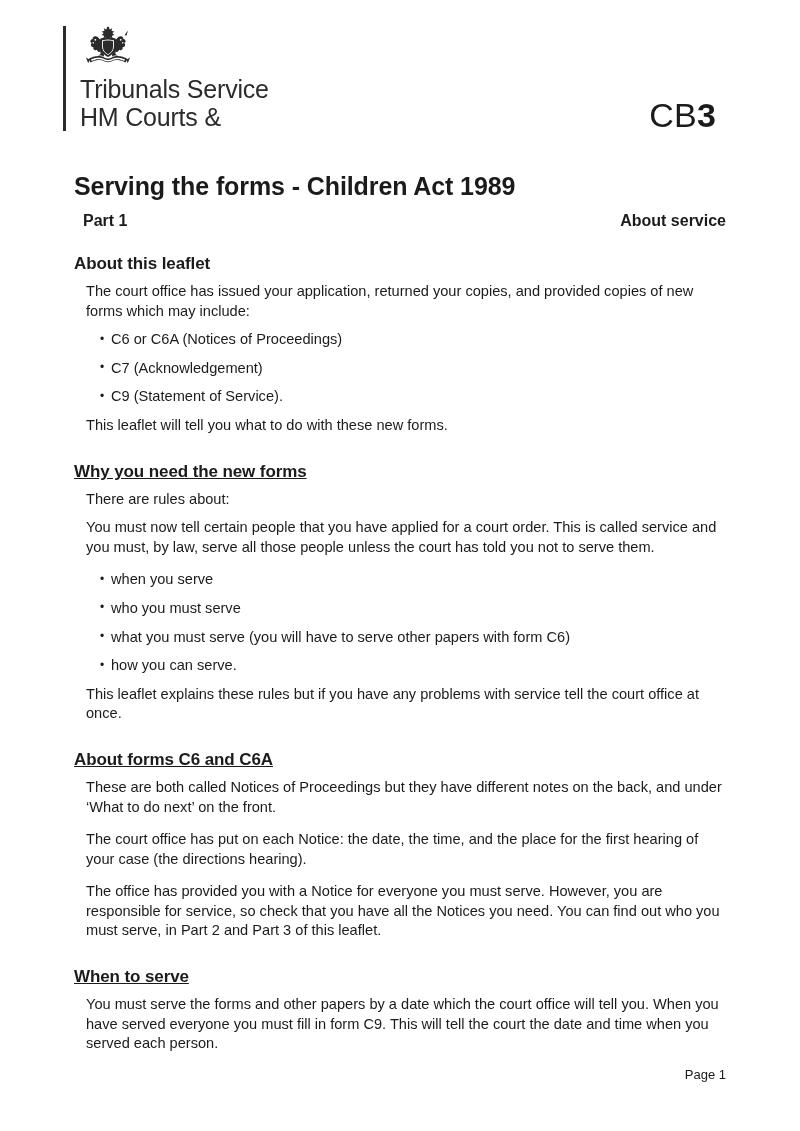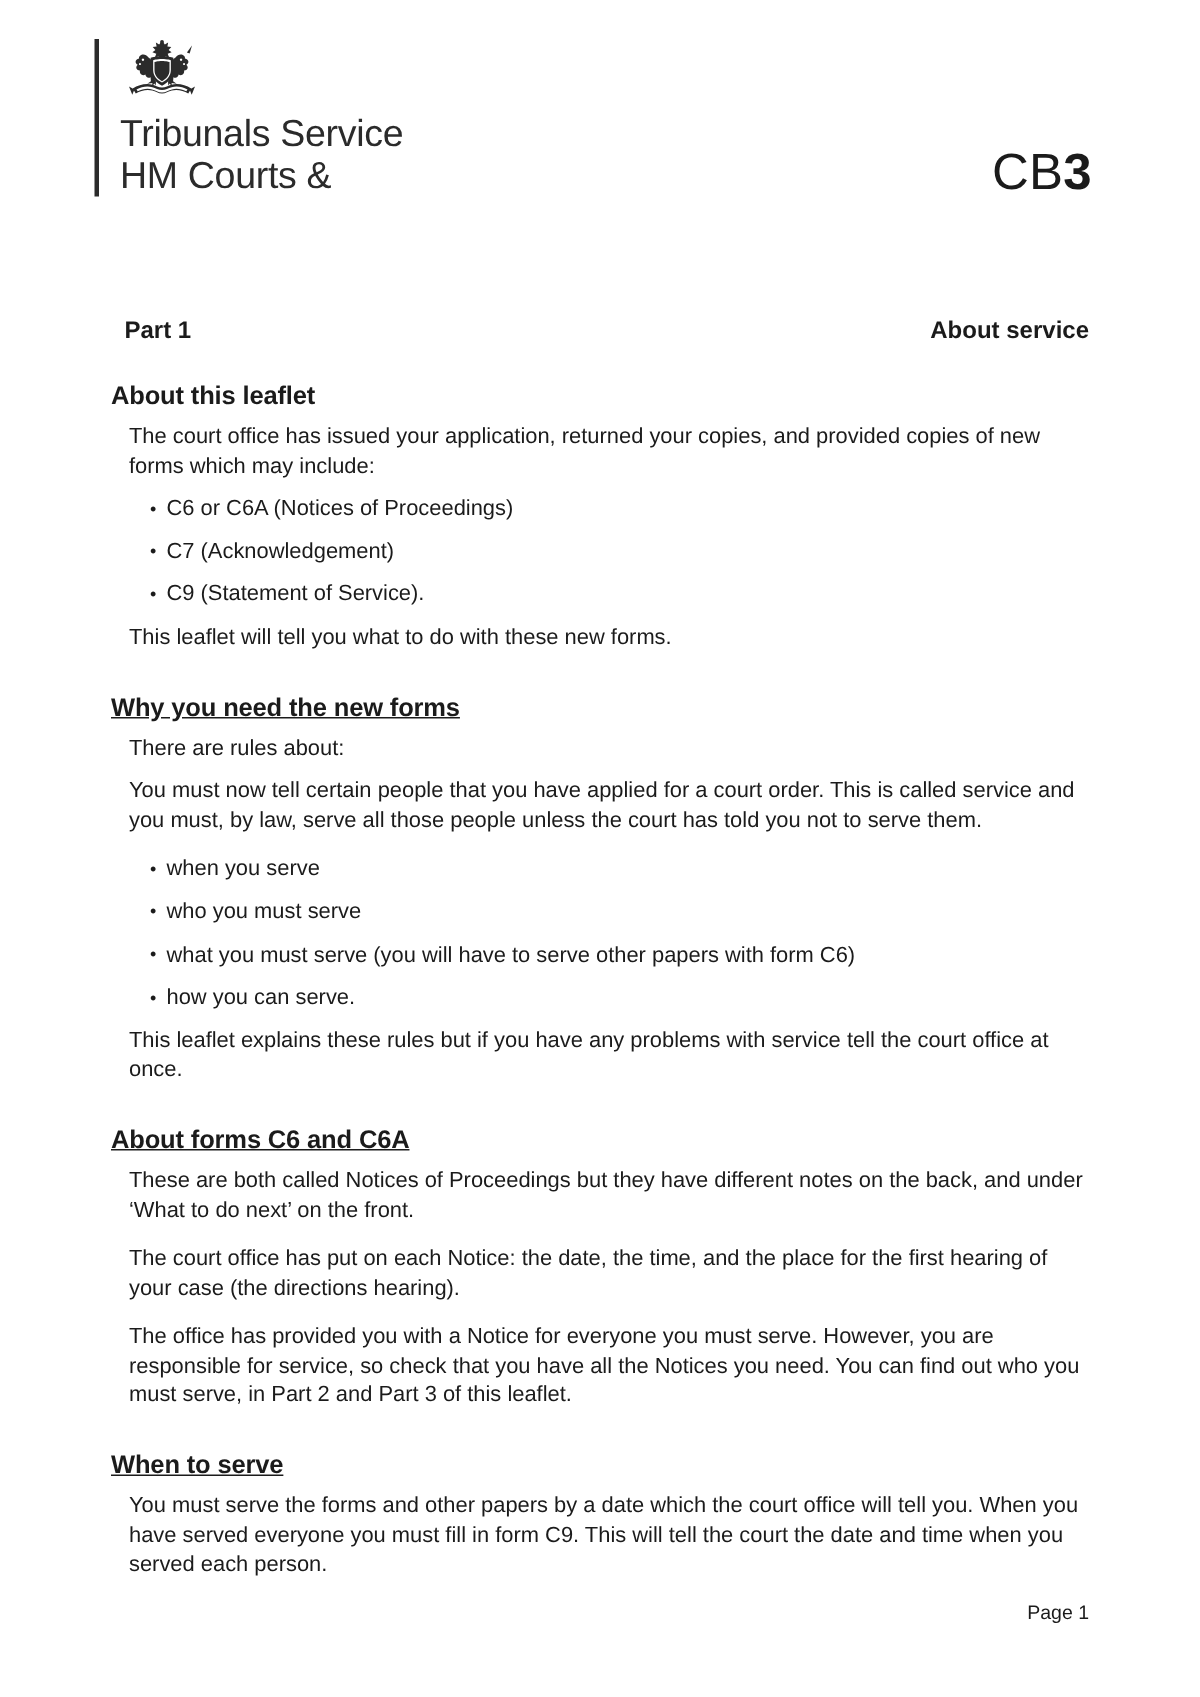--- a/index.html
+++ b/index.html
@@ -53,21 +53,21 @@
     line-height: 28px;
     font-weight: 400;
     letter-spacing: -0.2px;
     color: #2b2b2b;
     white-space: pre;
   }
 
   
   .form-code {
     position: absolute;
-    right: 72px;
+    right: 84px;
     top: 96px;
     font-size: 34px;
     line-height: 38px;
     font-weight: 400;
     color: #1b1b1b;
     letter-spacing: 0.2px;
   }
   .form-code .code-num {
     font-weight: 700;
   }
@@ -191,20 +191,21 @@
           <path d="M6.0 31.6 l3.6 2.1 -1.4 3.5z M50.0 31.6 l-3.6 2.1 1.4 3.5z"></path>
         </g>
       </svg>
       <div class="brand">Tribunals Service</div>
       <div class="brand">HM Courts &amp;</div>
     </div>
   </div>
 
   <div class="form-code"><span>CB</span><span class="code-num">3</span></div>
 
+  <h1 class="doc-title">Serving the forms - Children Act 1989</h1>
 
   <div class="part-row">
     <span>Part 1</span>
     <span>About service</span>
   </div>
 
   <div class="content" id="content">
       <h2 class="section-heading">About this leaflet</h2>
       <p class="para tight">The court office has issued your application, returned your copies, and provided copies of new forms which may include:</p>
       <ul class="bullets">

